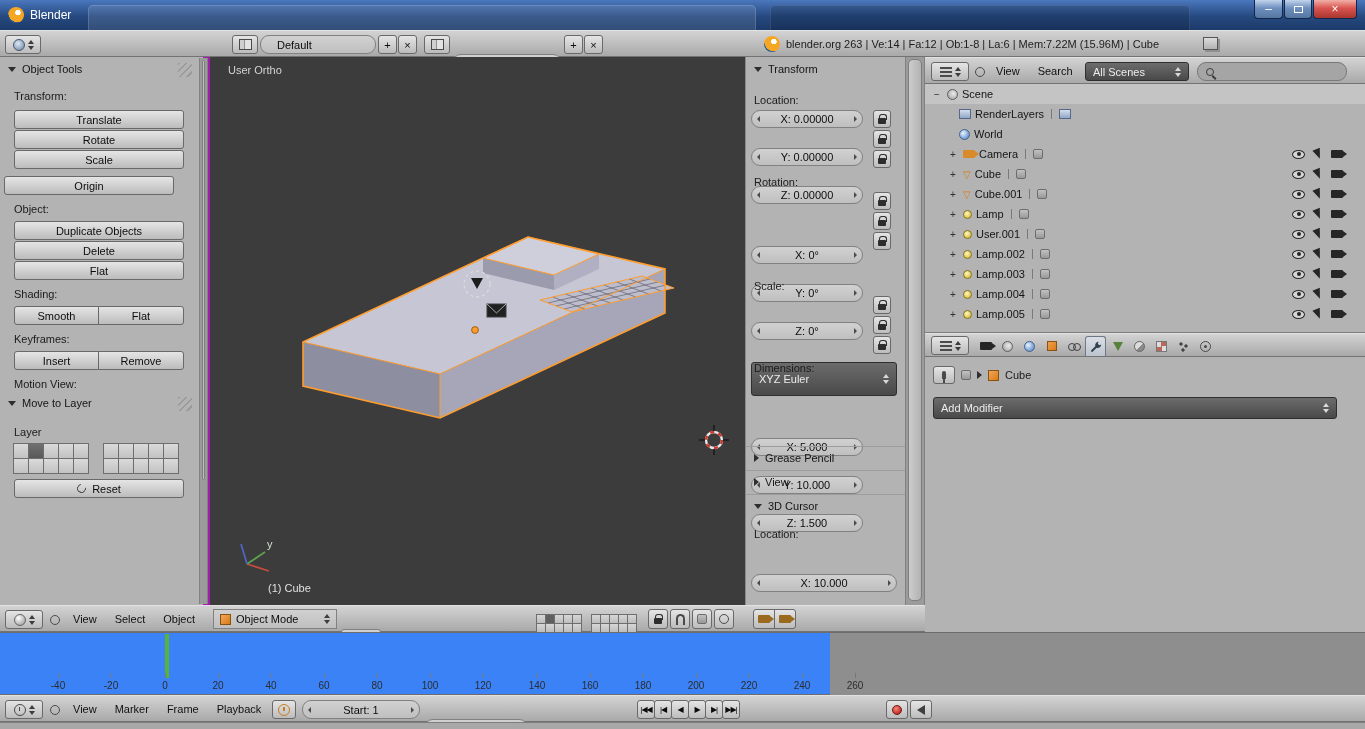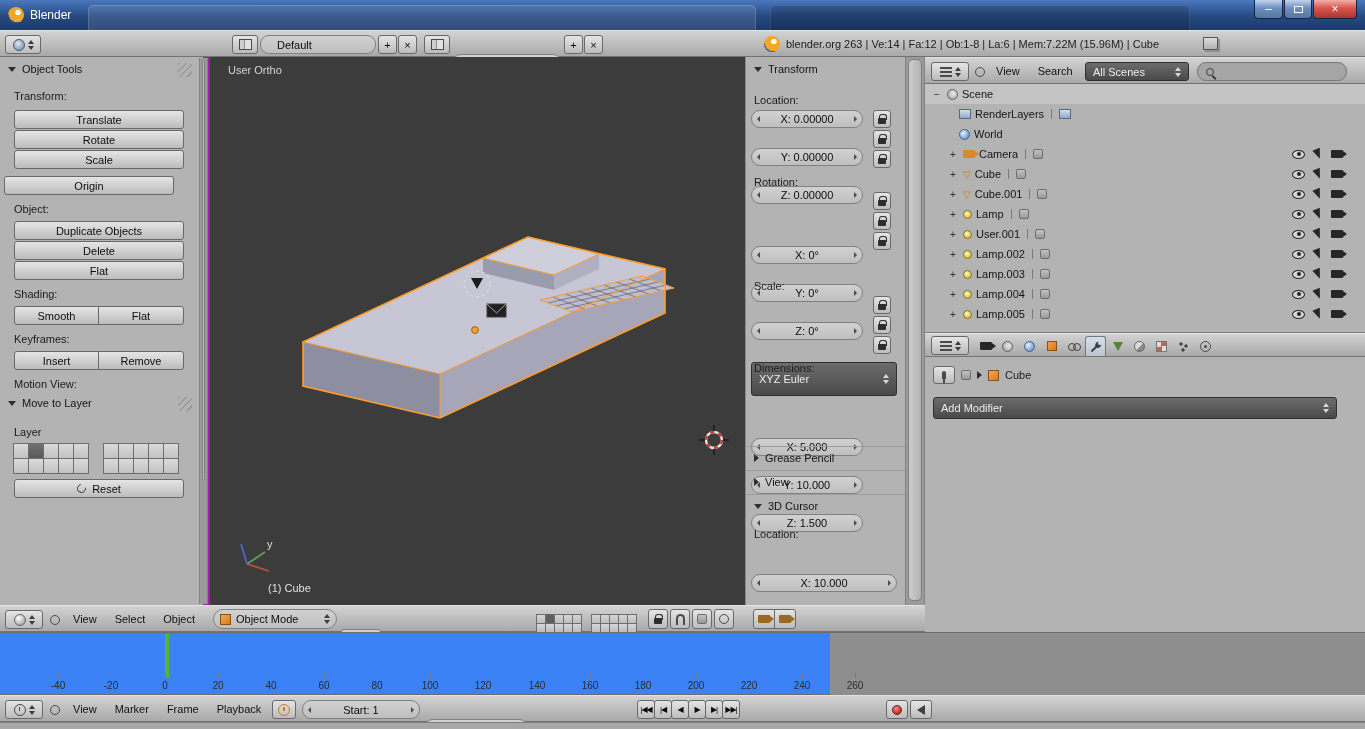--- a/index.html
+++ b/index.html
@@ -694,21 +694,21 @@
           <b class="u"></b>
           <b class="d"></b>
         </span>
     </div>
     <span class="abs i-circ" style="left:50px;top:9px"></span>
     <div class="abs f" style="left:64px;top:0;height:25px">
       <span class="mi">View</span>
       <span class="mi">Select</span>
       <span class="mi">Object</span>
     </div>
-    <div class="abs num" style="left:213px;top:3px;width:124px;height:20px;justify-content:flex-start;padding:0 6px;gap:5px;border-radius:10px">
+    <div class="abs num" style="left:213px;top:3px;width:124px;height:20px;justify-content:flex-start;padding:0 6px;gap:5px;border-radius:0">
       <span class="i-cube"></span>
       <span>Object Mode</span>
       <span class="chev dk">
           <b class="u"></b>
           <b class="d"></b>
         </span>
     </div>
     <div class="abs num" style="left:341px;top:3px;width:40px;height:20px;gap:4px;border-radius:3px">
       <span class="i-sph"></span>
       <span class="chev dk" style="margin-left:0">

